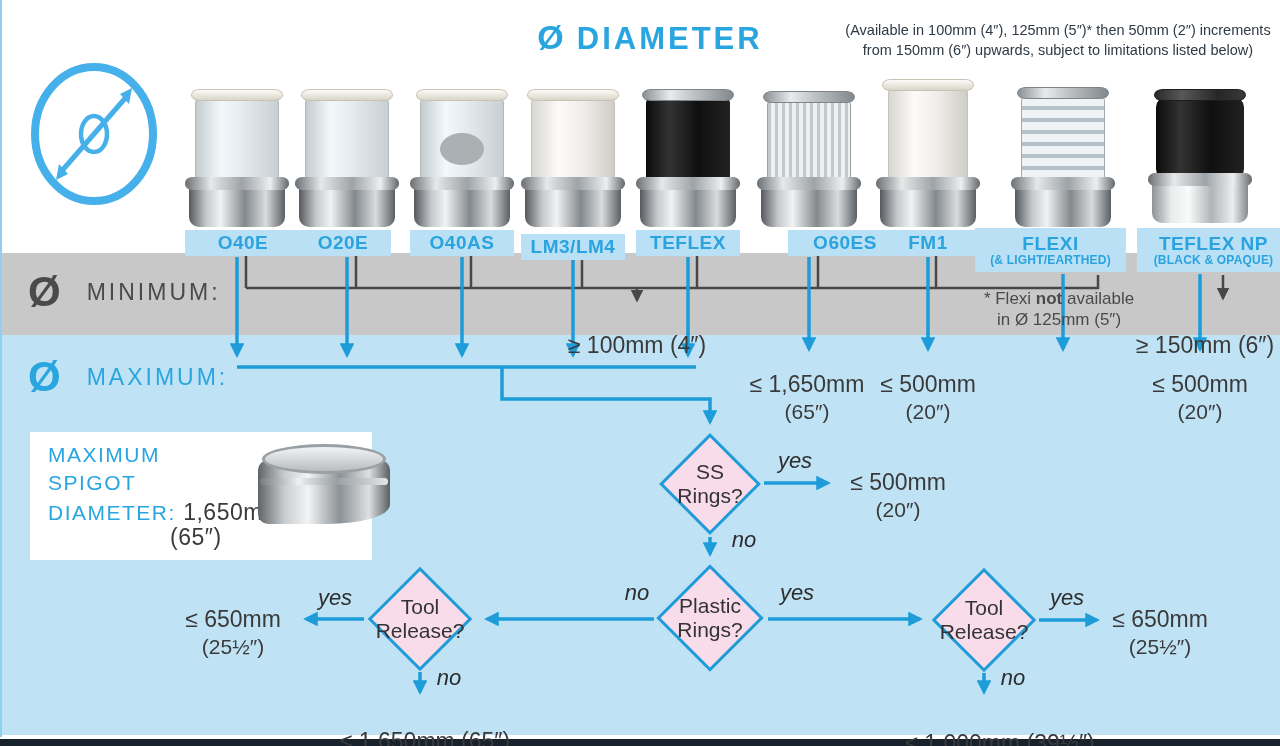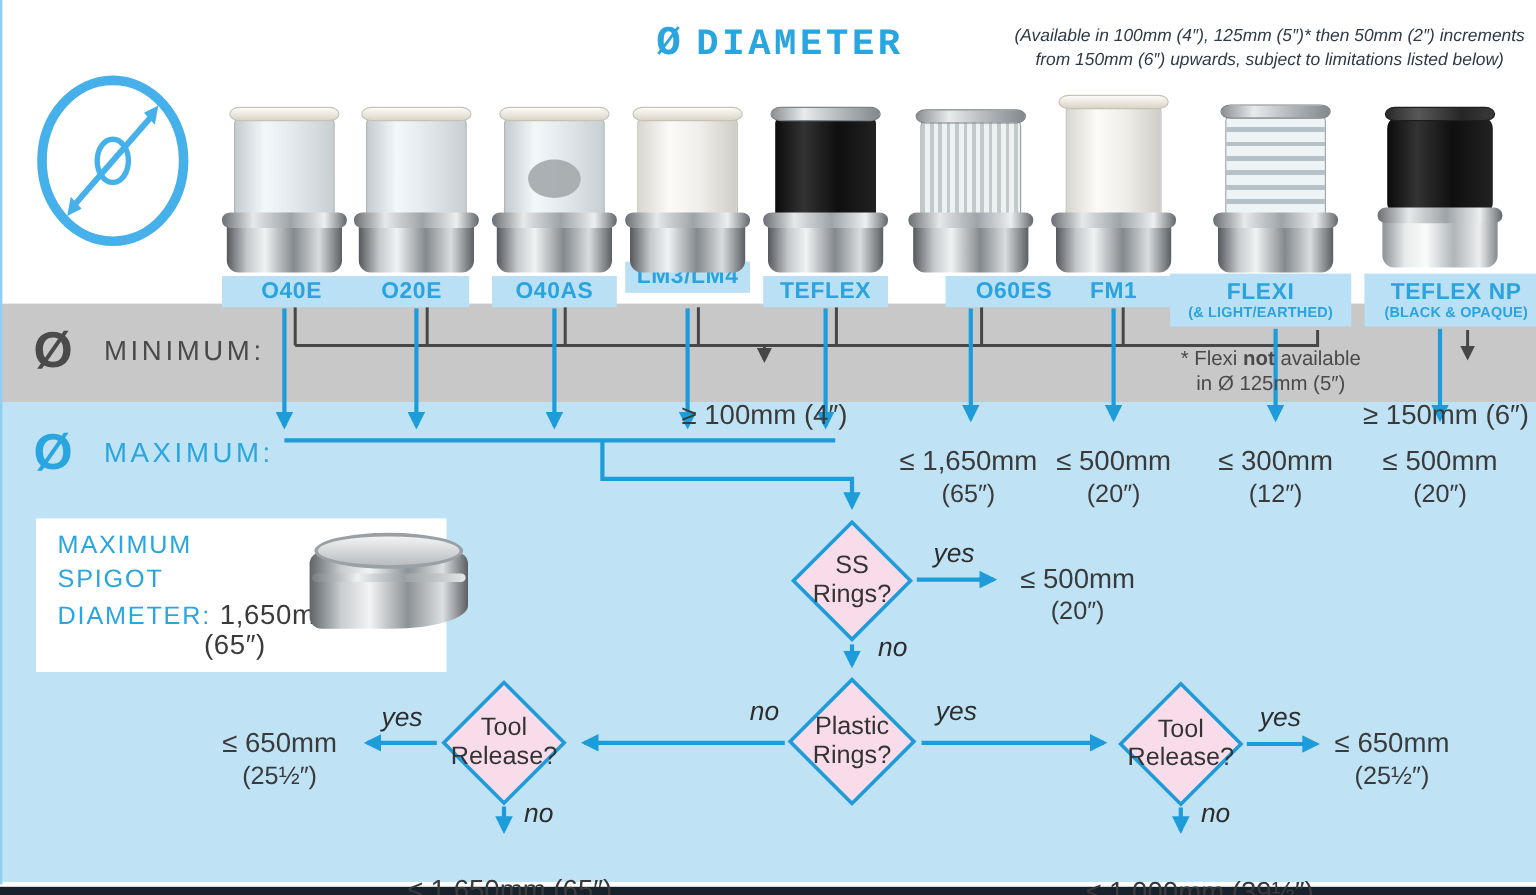--- a/index.html
+++ b/index.html
@@ -7,24 +7,24 @@
     position:relative;width:1280px;height:746px;overflow:hidden;
     font-family:"Liberation Sans",sans-serif;background:#ffffff;
   }
   .edge-left{position:absolute;left:0;top:0;width:2px;height:737px;background:#8fd0f2;}
   .band-gray{position:absolute;left:0;top:253px;width:1280px;height:82px;background:#c8c8c8;}
   .band-blue{position:absolute;left:0;top:335px;width:1280px;height:400px;background:#bfe3f5;}
   .bottom-bar{position:absolute;left:0;top:739px;width:1280px;height:7px;background:#18222c;}
 
   
   .title{position:absolute;left:650px;top:18px;transform:translateX(-50%);
-    color:#29a5e0;font-size:31px;letter-spacing:3px;font-weight:600;white-space:nowrap;font-family:Liberation Mono, monospace;}
+    color:#29a5e0;font-size:31px;letter-spacing:3px;font-weight:600;white-space:nowrap;}
   .title .sym{font-size:34px;font-weight:700;margin-right:10px;}
   .note{position:absolute;left:843px;top:20px;width:430px;text-align:center;
-    font-style:italic;font-size:14.5px;line-height:1.4;color:#2e3a46;font-weight:500;}
+    font-size:14.5px;line-height:1.4;color:#2e3a46;font-weight:500;}
   .hicon{position:absolute;left:28px;top:60px;}
 
   
   .product{position:absolute;width:96px;display:flex;flex-direction:column;align-items:center;}
   .collar{height:12px;width:92px;border-radius:10px/7px;z-index:2;
     background:linear-gradient(#fcfbf7,#d9d5c8);border:1px solid #c6c2b4;box-sizing:border-box;margin-bottom:-4px;}
   .collar.steel{background:linear-gradient(90deg,#8b9094,#e8eaeb 30%,#b9bdc0 60%,#83888c);border-color:#7f8488;}
   .collar.dark{background:linear-gradient(90deg,#2a2a2a,#585858 30%,#262626 70%,#3a3a3a);border-color:#1d1d1d;}
   .bag{width:84px;border-radius:6px 6px 3px 3px;position:relative;z-index:1;}
   .bag.clear{background:linear-gradient(90deg,rgba(148,163,170,.55),rgba(240,246,249,.8) 30%,rgba(212,222,227,.65) 58%,rgba(156,168,174,.55));border:1px solid rgba(140,150,155,.4);box-sizing:border-box;}
@@ -196,21 +196,21 @@
 
   <div class="plabel" style="left:185px;top:230px;width:116px">
       <span>O40E</span>
     </div>
   <div class="plabel" style="left:295px;top:230px;width:96px">
       <span>O20E</span>
     </div>
   <div class="plabel" style="left:410px;top:230px;width:104px">
       <span>O40AS</span>
     </div>
-  <div class="plabel" style="left:521px;top:218px;width:104px">
+  <div class="plabel" style="left:521px;top:234px;width:104px">
       <span>LM3/LM4</span>
     </div>
   <div class="plabel" style="left:636px;top:230px;width:104px">
       <span>TEFLEX</span>
     </div>
   <div class="plabel" style="left:788px;top:230px;width:114px">
       <span>O60ES</span>
     </div>
   <div class="plabel" style="left:876px;top:230px;width:104px">
       <span>FM1</span>
@@ -239,24 +239,20 @@
     <span class="bigo">Ø</span>
     <span class="txt">MAXIMUM:</span>
   </div>
   <div class="val2" style="left:807px;top:370px">
     <div>≤ 1,650mm</div>
     <div class="paren">(65″)</div>
   </div>
   <div class="val2" style="left:928px;top:370px">
     <div>≤ 500mm</div>
     <div class="paren">(20″)</div>
-  </div>
-  <div class="val2" style="left:1063px;top:370px">
-    <div>≤ 300mm</div>
-    <div class="paren">(12″)</div>
   </div>
   <div class="val2" style="left:1200px;top:370px">
     <div>≤ 500mm</div>
     <div class="paren">(20″)</div>
   </div>
 
   <div class="spigotbox">
     <div class="l" style="top:11px">MAXIMUM</div>
     <div class="l" style="top:39px">SPIGOT</div>
     <div class="l" style="top:67px">

